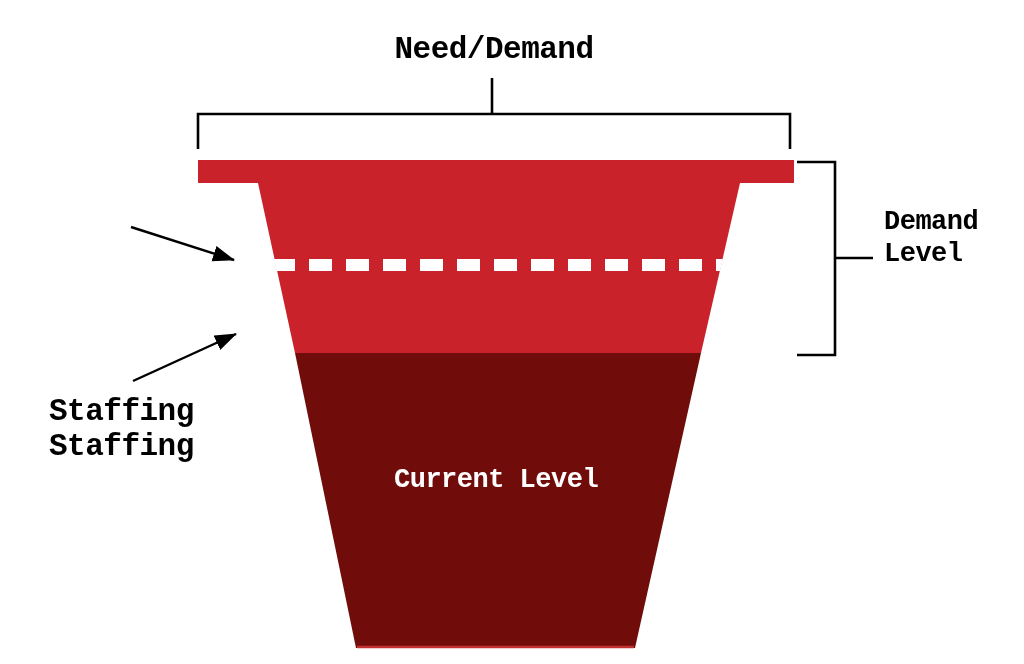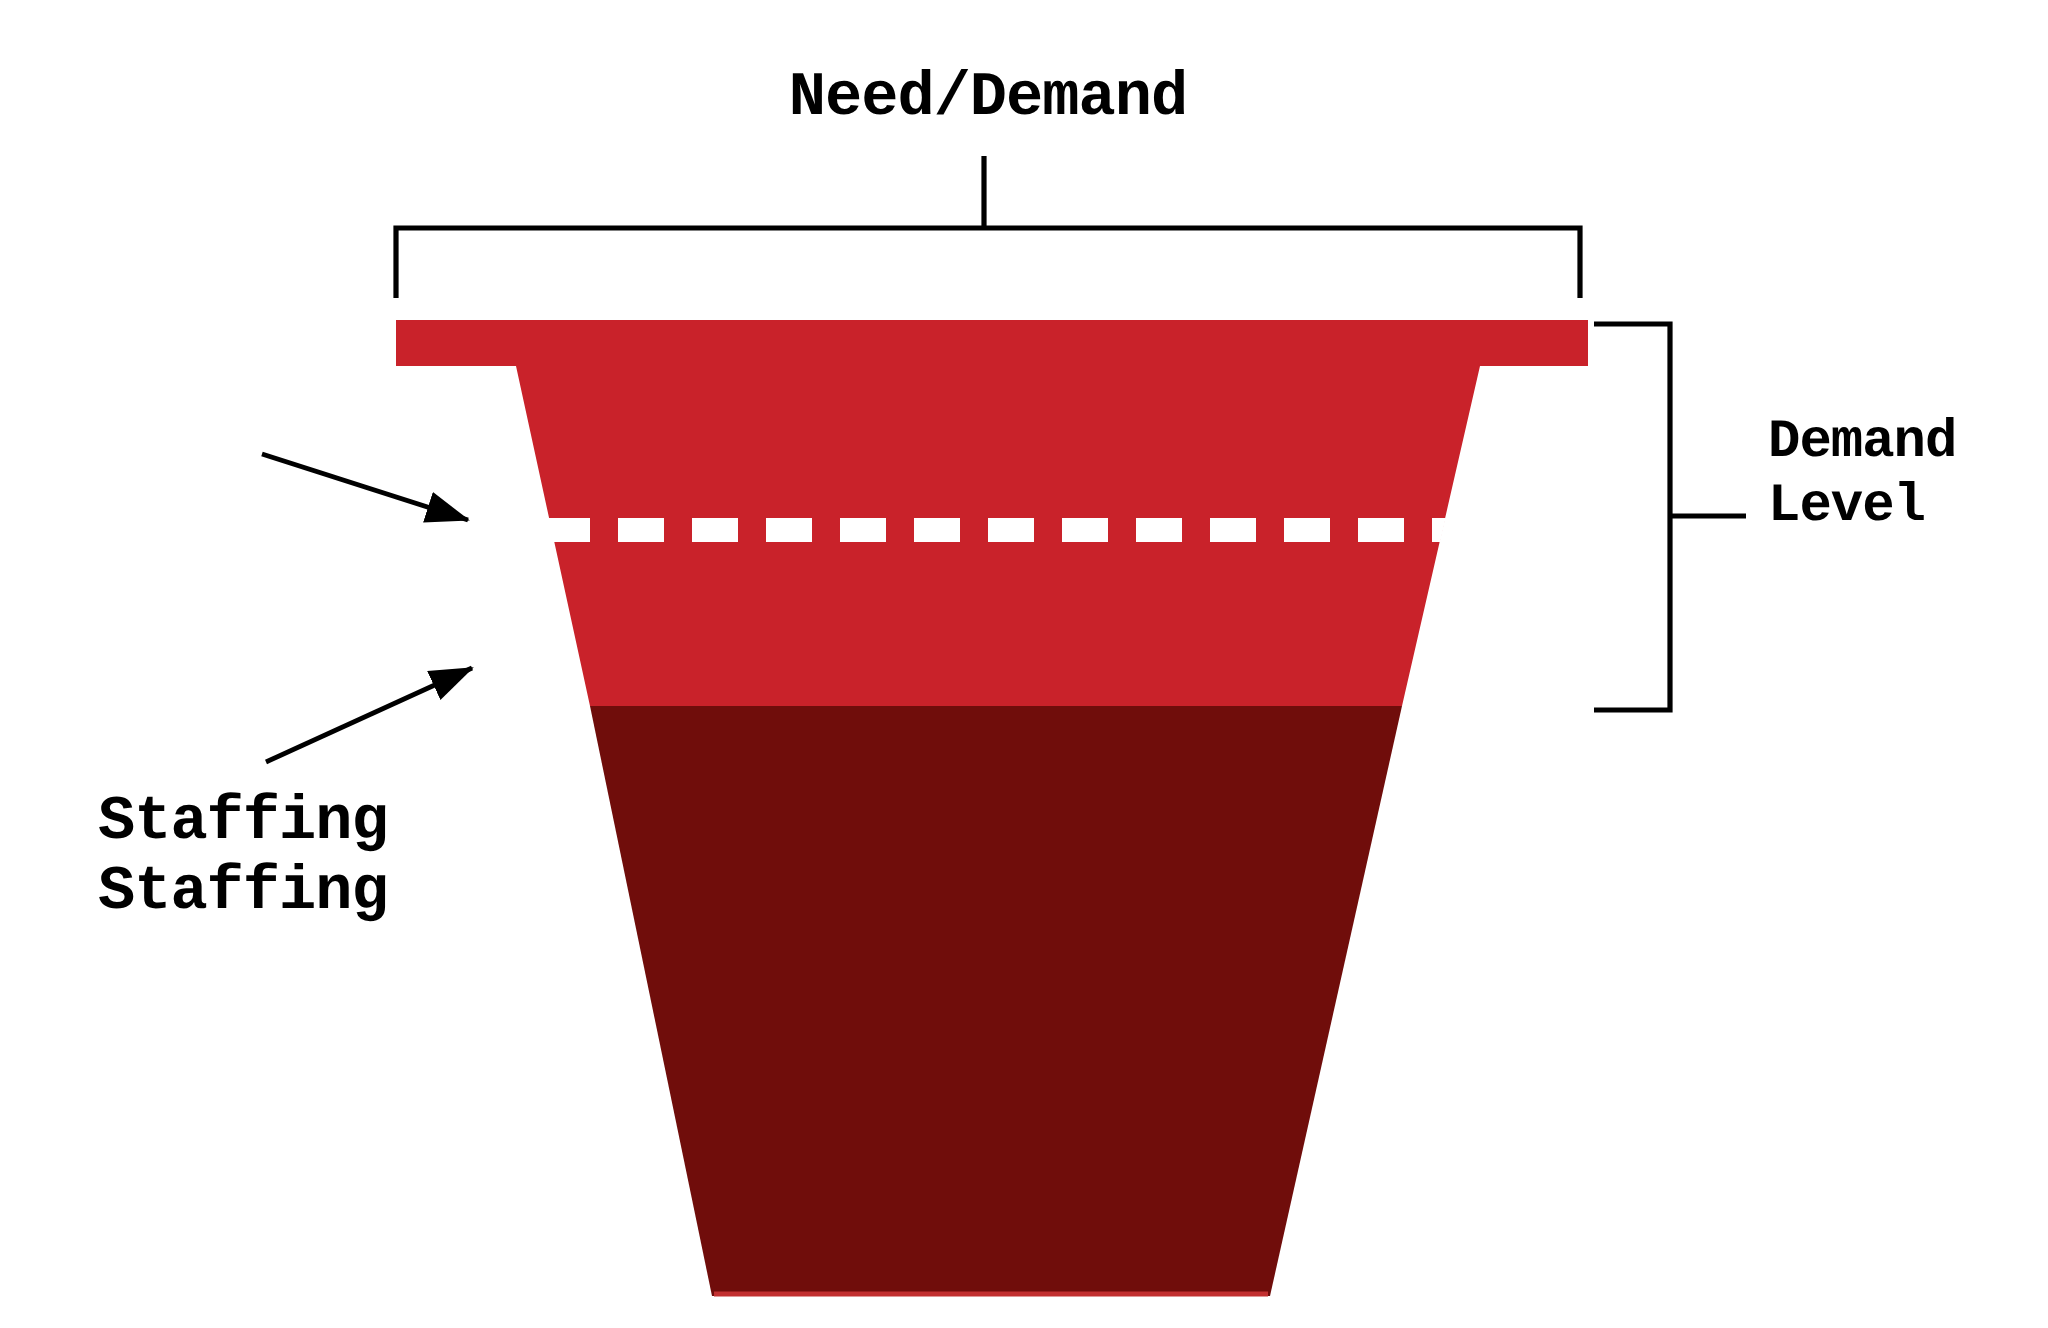--- a/index.html
+++ b/index.html
@@ -82,14 +82,15 @@
   <div class="label label-staffing two-line">
     <span>Staffing</span>
     <span>Staffing</span>
   </div>
 
   <div class="label label-unmet two-line">
     <span>Demand</span>
     <span>Level</span>
   </div>
 
+  <div class="label label-current">Current Level</div>
 
 </div>
 
 </body></html>

